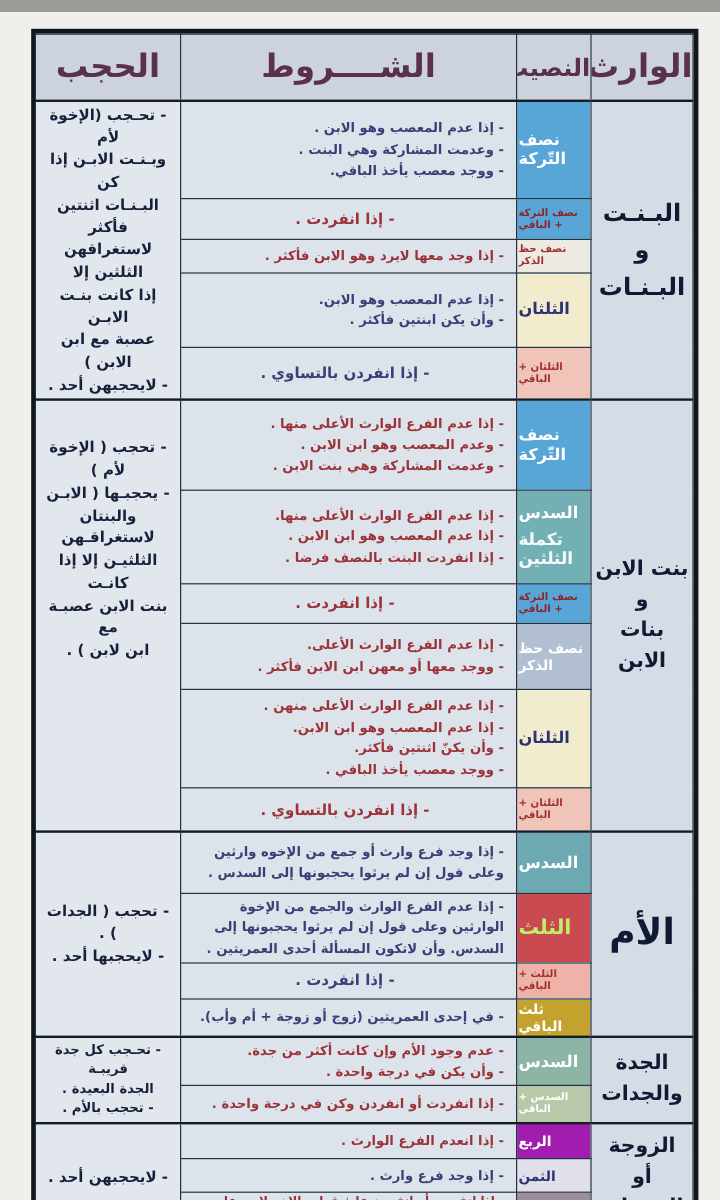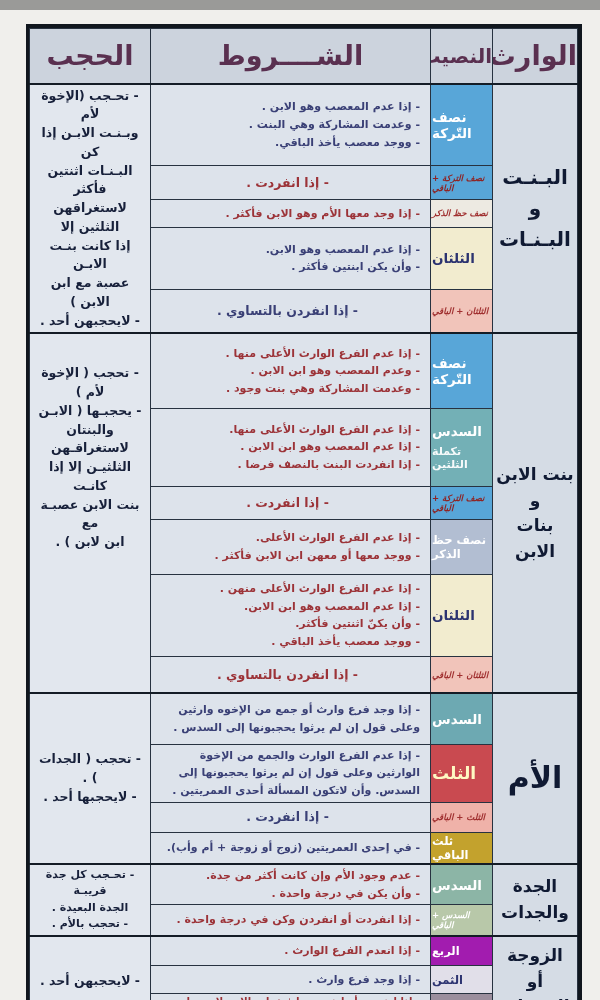--- a/index.html
+++ b/index.html
@@ -23,25 +23,25 @@
   }
   
   .heir{
     text-align:center;color:#101a33;font-weight:bold;
     font-size:20px;line-height:1.55;background:#d5dce5;
   }
   .heir.lg{font-size:30px;}
   .heir.sm{font-size:17px;line-height:1.5;}
   
   .share{text-align:left;font-weight:bold;padding:1px;}
-  .share .sub{font-size:11px;margin-top:6px;opacity:.95;}
+  .share .sub{font-size:14px;margin-top:6px;opacity:.95;}
   .share.md{font-size:13.5px;}
   .share.lg{font-size:17px;}
   .share.sm{font-size:11.5px;}
-  .share.xs{font-size:8.5px;font-style:italic;}
+  .share.xs{font-size:8.5px;}
   
   .cond{background:#dde3eb;text-align:right;padding:2px 10px 2px 4px;}
   .cond .cl{font-size:11px;font-weight:bold;line-height:1.6;}
   .cond.red .cl{color:#9c3338;}
   .cond.navy .cl{color:#3a4076;}
   .cond.em .cl{font-size:12.5px;text-align:center;}
   
   .block{
     background:#e2e7ee;color:#17203a;font-weight:bold;
     font-size:12.5px;text-align:center;line-height:1.5;padding:2px 4px;
@@ -102,21 +102,21 @@
     </td>
     <td class="cond red em">
       <div class="cl">- إذا انفردت .</div>
     </td>
   </tr>
   <tr style="height:25px">
     <td class="share xs" style="background-color: rgb(237, 234, 226); color: rgb(160, 48, 48);">
       <div>نصف حظ الذكر</div>
     </td>
     <td class="cond red">
-      <div class="cl">- إذا وجد معها الأم وهو الابن فأكثر .</div>
+      <div class="cl">- إذا وجد معها لايرد وهو الابن فأكثر .</div>
     </td>
   </tr>
   <tr style="height:55px">
     <td class="share md" style="background-color: rgb(242, 236, 207); color: rgb(44, 51, 112);">
       <div>الثلثان</div>
     </td>
     <td class="cond navy">
       <div class="cl">- إذا عدم المعصب وهو الابن.</div>
       <div class="cl">- وأن يكن ابنتين فأكثر .</div>
     </td>
@@ -135,21 +135,21 @@
       <div>بنت الابن</div>
       <div>و</div>
       <div>بنات الابن</div>
     </td>
     <td class="share md" style="background-color: rgb(88, 166, 216); color: rgb(255, 255, 255);">
       <div>نصف التّركة</div>
     </td>
     <td class="cond red">
       <div class="cl">- إذا عدم الفرع الوارث الأعلى منها .</div>
       <div class="cl">- وعدم المعصب وهو ابن الابن .</div>
-      <div class="cl">- وعدمت المشاركة وهي بنت وجود .</div>
+      <div class="cl">- وعدمت المشاركة وهي بنت الابن .</div>
     </td>
     <td class="block top" rowspan="6">
       <div class="pad"></div>
       <div>- تحجب ( الإخوة</div>
       <div>لأم )</div>
       <div>- يحجبـها ( الابـن</div>
       <div>والبنتان لاستغراقـهن</div>
       <div>الثلثيـن إلا إذا كانـت</div>
       <div>بنت الابن عصبـة مع</div>
       <div>ابن لابن ) .</div>
@@ -212,21 +212,21 @@
     </td>
     <td class="cond navy">
       <div class="cl">- إذا وجد فرع وارث أو جمع من الإخوه وارثين وعلى قول إن لم يرثوا يحجبونها إلى السدس .</div>
     </td>
     <td class="block" rowspan="4">
       <div>- تحجب ( الجدات ) .</div>
       <div>- لايحجبها أحد .</div>
     </td>
   </tr>
   <tr style="height:53px">
-    <td class="share lg" style="background-color: rgb(201, 74, 80); color: #fef9c3;">
+    <td class="share lg" style="background-color: rgb(201, 74, 80); color: #bef264;">
       <div>الثلث</div>
     </td>
     <td class="cond navy">
       <div class="cl">- إذا عدم الفرع الوارث والجمع من الإخوة الوارثين وعلى قول إن لم يرثوا يحجبونها إلى السدس. وأن لاتكون المسألة أحدى العمريتين .</div>
     </td>
   </tr>
   <tr style="height:30px">
     <td class="share xs" style="background-color: rgb(239, 178, 169); color: rgb(160, 48, 48);">
       <div>الثلث + الباقي</div>
     </td>

